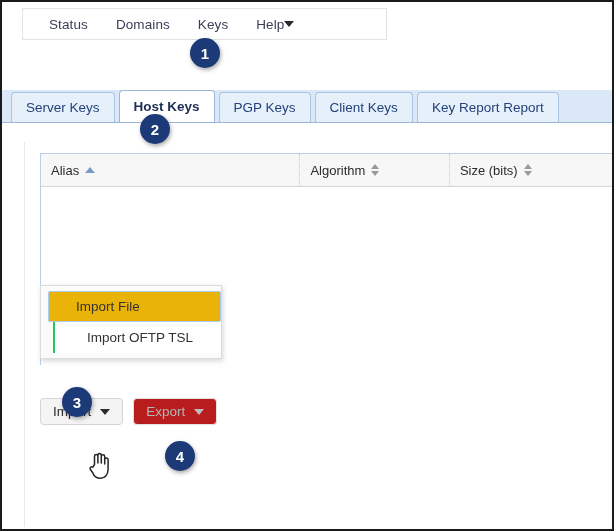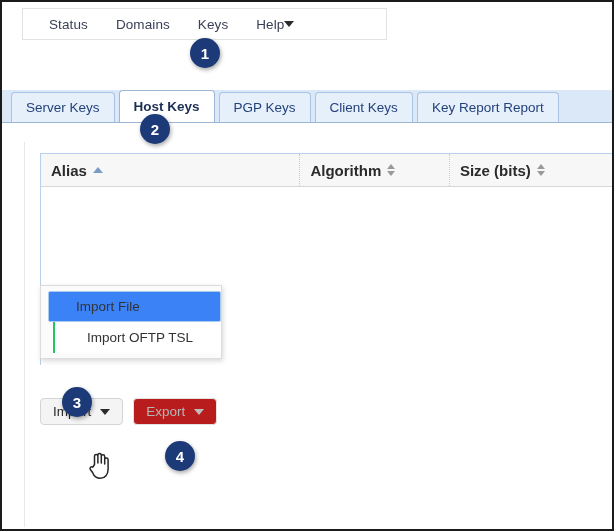--- a/index.html
+++ b/index.html
@@ -119,26 +119,25 @@
     height: 33px;
     background: #f7f7f7;
     border-bottom: 1px solid #d7d7d7;
     box-sizing: border-box;
   }
   .gh-cell {
     display: flex;
     align-items: center;
     gap: 6px;
     padding-left: 10px;
-    font-size: 15px;
+    font-size: 13px;
     color: #2b2b2b;
     box-sizing: border-box;
     border-right: 1px dotted #c9c9c9;
     white-space: nowrap;
-    font-weight: bold;
   }
   .gh-cell.c1 { width: 264px; }
   .gh-cell.c2 { width: 152px; }
   .gh-cell.c3 { width: 170px; border-right: none; }
 
   .sort-asc {
     width: 0; height: 0;
     border-left: 5px solid transparent;
     border-right: 5px solid transparent;
     border-bottom: 6px solid #7a9bc4;
@@ -215,21 +214,21 @@
     padding-left: 32px;
     font-size: 13.5px;
     color: #333333;
     box-sizing: border-box;
     border-left: 2px solid #22c55e;
     margin-left: 12px;
     background: #ffffff;
     white-space: nowrap;
   }
   .dd-item.highlight {
-    background: #3b82f6;
+    background: #eab308;
     border: 1px solid #a9cbef;
     border-radius: 2px;
     margin-left: 7px;
     padding-left: 27px;
   }
 
   
   .badge {
     position: absolute;
     width: 30px;

